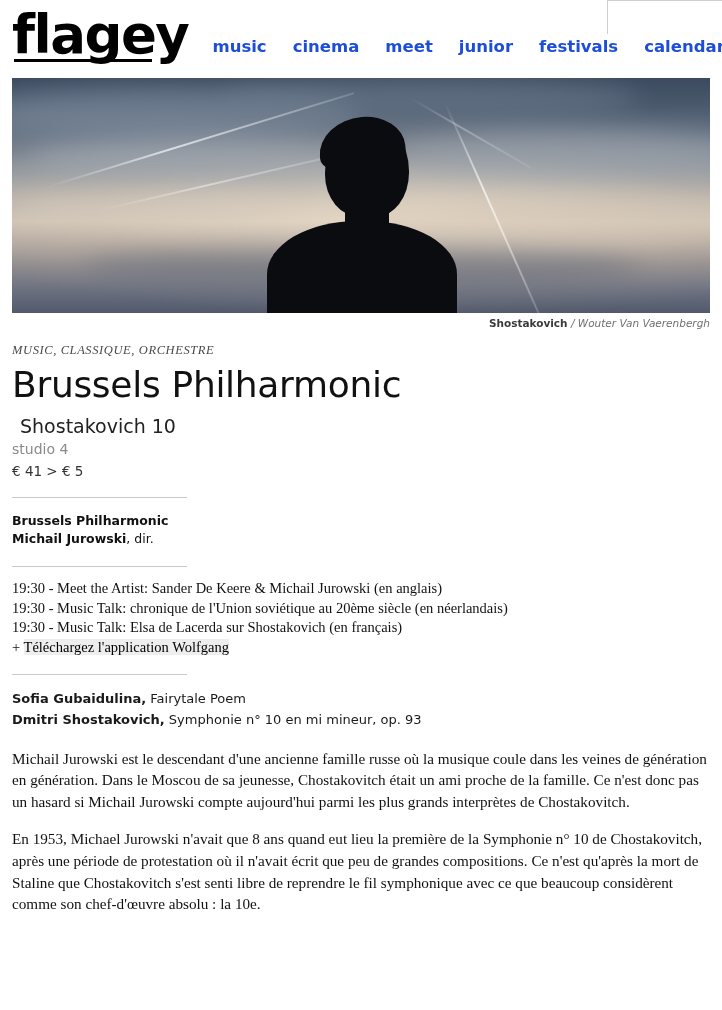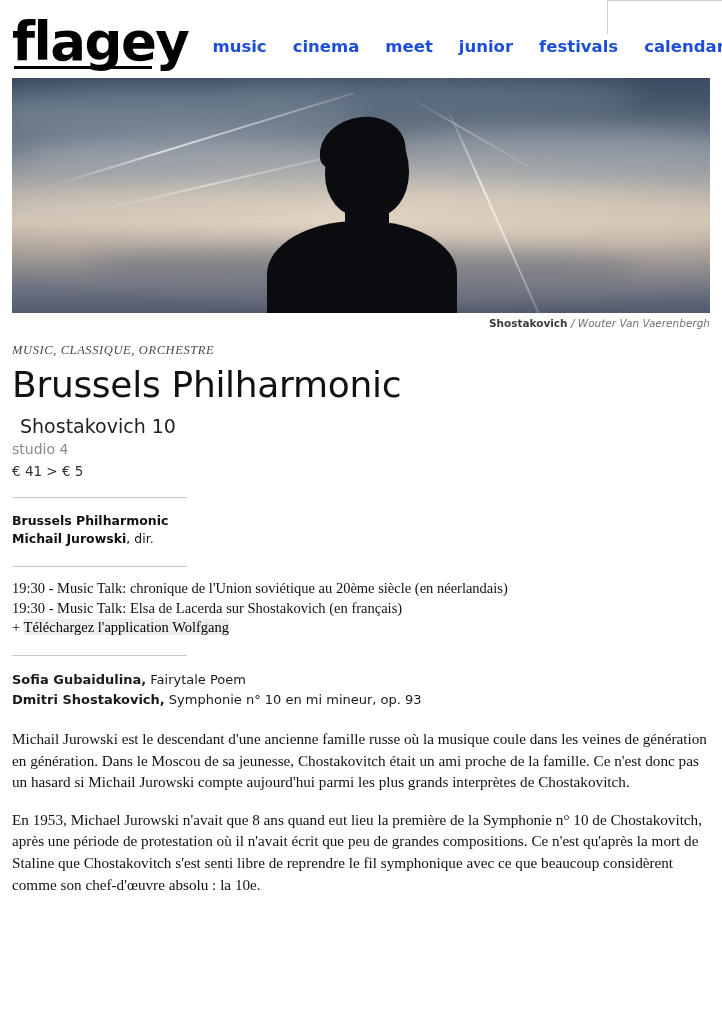--- a/index.html
+++ b/index.html
@@ -24,21 +24,21 @@
     display: flex;
     align-items: flex-start;
   }
   .logo {
     font-family: "DejaVu Sans", sans-serif;
     font-size: 53px;
     font-weight: 700;
     letter-spacing: -1.5px;
     color: #000;
     line-height: 1;
-    margin-top: 15px;
+    margin-top: 8px;
     position: relative;
     padding-bottom: 4px;
   }
   .logo::after {
     content: "";
     position: absolute;
     left: 2px;
     right: 36px;
     bottom: 3px;
     height: 3px;
@@ -344,20 +344,21 @@
       <span class="name">Brussels Philharmonic</span><span class="role"></span>
     </div>
     <div>
       <span class="name">Michail Jurowski</span><span class="role">, dir.</span>
     </div>
   </div>
 
   <hr class="sep">
 
   <div class="schedule">
+    <div>19:30 - Meet the Artist: Sander De Keere &amp; Michail Jurowski (en anglais)</div>
     <div>19:30 - Music Talk: chronique de l'Union soviétique au 20ème siècle (en néerlandais)</div>
     <div>19:30 - Music Talk: Elsa de Lacerda sur Shostakovich (en français)</div>
     <div><span>+ </span><a href="#" class="app-link">Téléchargez l'application Wolfgang</a></div>
   </div>
 
   <hr class="sep">
 
   <div class="program">
     <div>
       <span class="composer">Sofia Gubaidulina,</span><span class="work"> Fairytale Poem</span>

